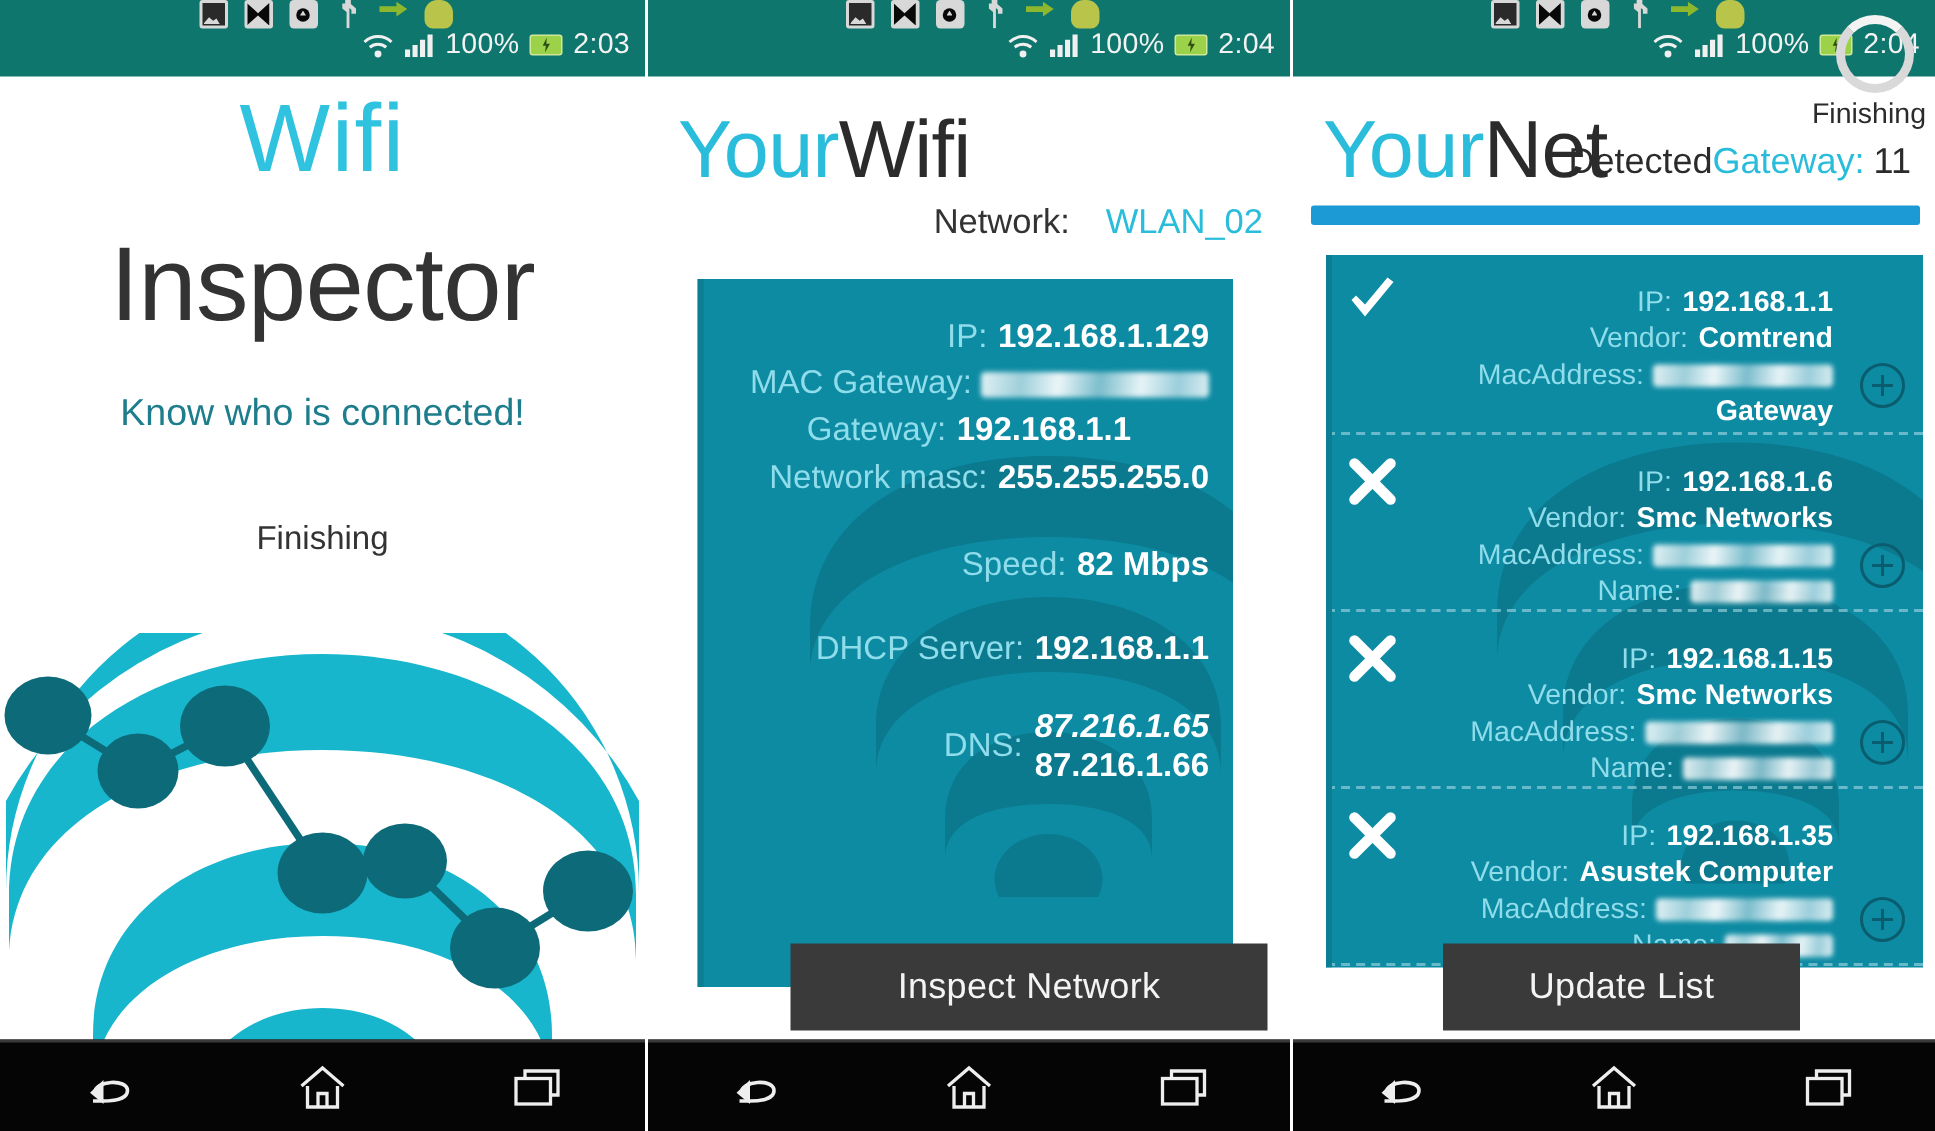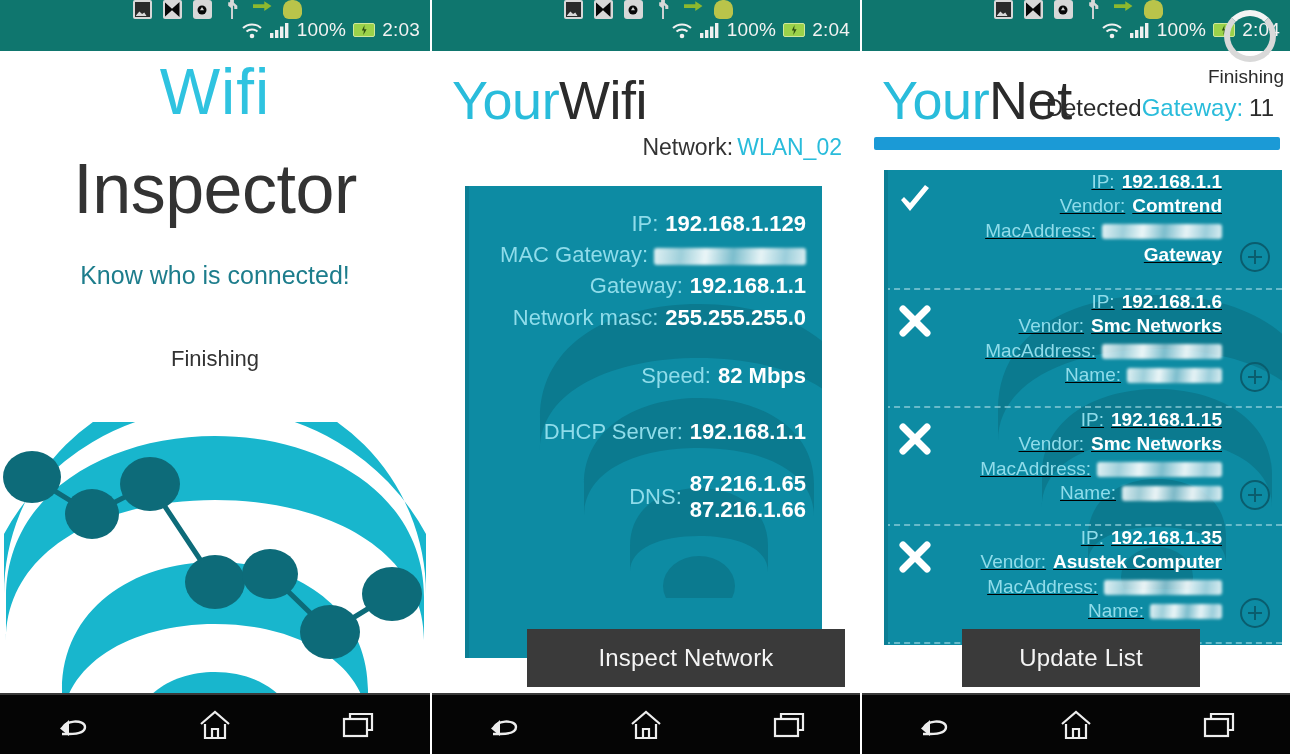--- a/index.html
+++ b/index.html
@@ -70,21 +70,21 @@
   .s1-logo { position:absolute; left:0; bottom:61px; width:430px; height:330px; }
 
   
   .brandline { font-size:54px; font-weight:400; line-height:1.1;
                padding-left:20px; padding-top:20px; letter-spacing:-.5px; }
   .brand-a { color:#29bcdb; }
   .brand-b { color:#2b2b2b; }
 
   .netline { text-align:right; padding-right:18px; margin-top:4px;
              font-size:23px; color:#333; }
-  .netline .val { color:#29bcdb; margin-left:4px; }
+  .netline .val { color:#29bcdb; margin-left:24px; }
 
   .card { position:absolute; background:#0d8ba3; overflow:hidden; }
   .card:before { content:""; position:absolute; left:0; top:0; width:4px;
                  height:100%; background:#0b7e94; }
 
   .watermark { position:absolute; pointer-events:none; }
 
   .kv { position:relative; z-index:3; text-align:right; white-space:nowrap; }
   .kv .k { color:#8fdcea; }
   .kv .v { color:#ffffff; font-weight:700; margin-left:7px; }
@@ -120,21 +120,21 @@
                  height:100%; background:#0b7e94; z-index:4; }
   .dev-row { position:relative; height:118px; }
   .dev-row + .dev-row { border-top:2px dashed rgba(180,225,235,.55); }
   .mark { position:absolute; left:14px; top:14px; width:34px; height:34px;
           z-index:5; }
   .plus { position:absolute; right:12px; top:72px; width:30px; height:30px;
           border:2px solid #0a5d6e; border-radius:50%; z-index:5; }
   .plus:before, .plus:after { content:""; position:absolute; background:#0a5d6e; }
   .plus:before { left:50%; top:6px; width:2px; height:14px; margin-left:-1px; }
   .plus:after { top:50%; left:6px; height:2px; width:14px; margin-top:-1px; }
-  .dev-fields { position:absolute; right:60px; top:0; text-align:right;text-decoration:underline; }
+  .dev-fields { position:absolute; right:60px; top:20px; text-align:right; }
   .dev-fields .kv { font-size:19px; line-height:1.28; }
 </style>
 </head>
 <body>
 
 <div class="screens">
 
   <div class="screen">
 
     <div class="statusbar">
@@ -295,39 +295,39 @@
         </svg>
       </div>
 
       <div style="position:absolute; right:16px; top:22px; width:320px;">
         <div class="kv" style="font-size:22px; line-height:1.42;">
           <span class="k">IP:</span><span class="v">192.168.1.129</span>
         </div>
         <div class="kv" style="font-size:22px; line-height:1.42;">
           <span class="k">MAC Gateway:</span><span class="redact" style="width:152px; height:17px; margin-left:6px;"></span>
         </div>
-        <div class="kv" style="font-size:22px; line-height:1.42;">
+        <div class="kv" style="font-size:22px; line-height:1.42;text-align:center;">
           <span class="k">Gateway:</span><span class="v">192.168.1.1</span>
         </div>
         <div class="kv" style="font-size:22px; line-height:1.42;">
           <span class="k">Network masc:</span><span class="v">255.255.255.0</span>
         </div>
 
         <div class="kv" style="font-size:22px; margin-top:30px;">
           <span class="k">Speed:</span><span class="v">82 Mbps</span>
         </div>
 
         <div class="kv" style="font-size:22px; margin-top:30px;">
           <span class="k">DHCP Server:</span><span class="v">192.168.1.1</span>
         </div>
 
         <div class="kv" style="font-size:22px; margin-top:26px; display:flex; justify-content:flex-end; align-items:center;">
           <span class="k">DNS:</span>
           <span style="display:inline-block; margin-left:8px; text-align:left;">
-            <span class="v" style="display:block; margin:0;">87.216.1.65</span>
+            <span class="v" style="display:block; margin:0;font-style:italic;">87.216.1.65</span>
             <span class="v" style="display:block; margin:0;">87.216.1.66</span>
           </span>
         </div>
       </div>
     </div>
 
     <div class="btn-dark" style="left:95px; top:629px; width:318px; height:58px;">
       <span>Inspect Network</span>
     </div>
 

